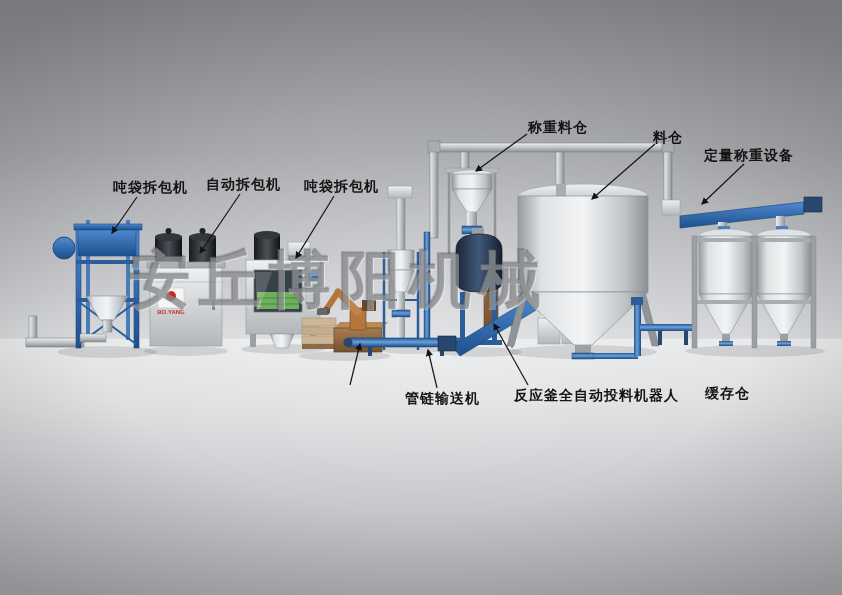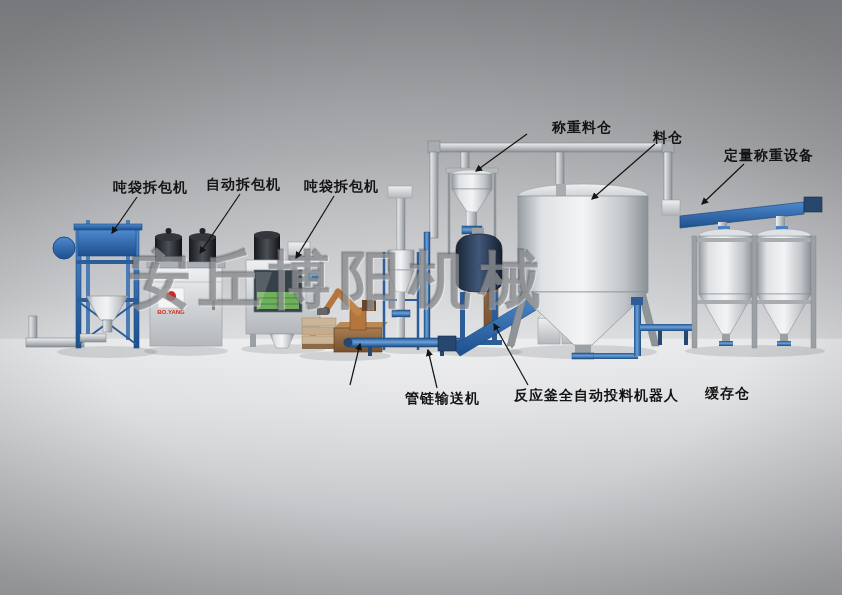--- a/index.html
+++ b/index.html
@@ -308,21 +308,21 @@
       <line x1="744" y1="164" x2="702" y2="204" marker-end="url(#arr)"></line>
       <line x1="350" y1="385" x2="360" y2="344" marker-end="url(#arr)"></line>
       <line x1="437" y1="388" x2="428" y2="350" marker-end="url(#arr)"></line>
       <line x1="528" y1="385" x2="494" y2="324" marker-end="url(#arr)"></line>
     </g>
   </svg>
 
   <div class="callout" style="left:99px;  top:179px;padding-left:14px;">吨袋拆包机</div>
   <div class="callout" style="left:206px; top:176px;">自动拆包机</div>
   <div class="callout" style="left:304px; top:178px;">吨袋拆包机</div>
-  <div class="callout" style="left:552px; top:119px;text-align:right;">称重料仓</div>
+  <div class="callout" style="left:528px; top:119px;text-align:right;">称重料仓</div>
   <div class="callout" style="left:653px; top:129px;text-align:center;">料仓</div>
-  <div class="callout" style="left:724px; top:147px;">定量称重设备</div>
+  <div class="callout" style="left:704px; top:147px;">定量称重设备</div>
   <div class="callout" style="left:405px; top:390px;">管链输送机</div>
   <div class="callout" style="left:514px; top:387px;">反应釜全自动投料机器人</div>
   <div class="callout" style="left:705px; top:385px;">缓存仓</div>
 
   <div class="vignette"></div>
 </div>
 
 </body></html>

